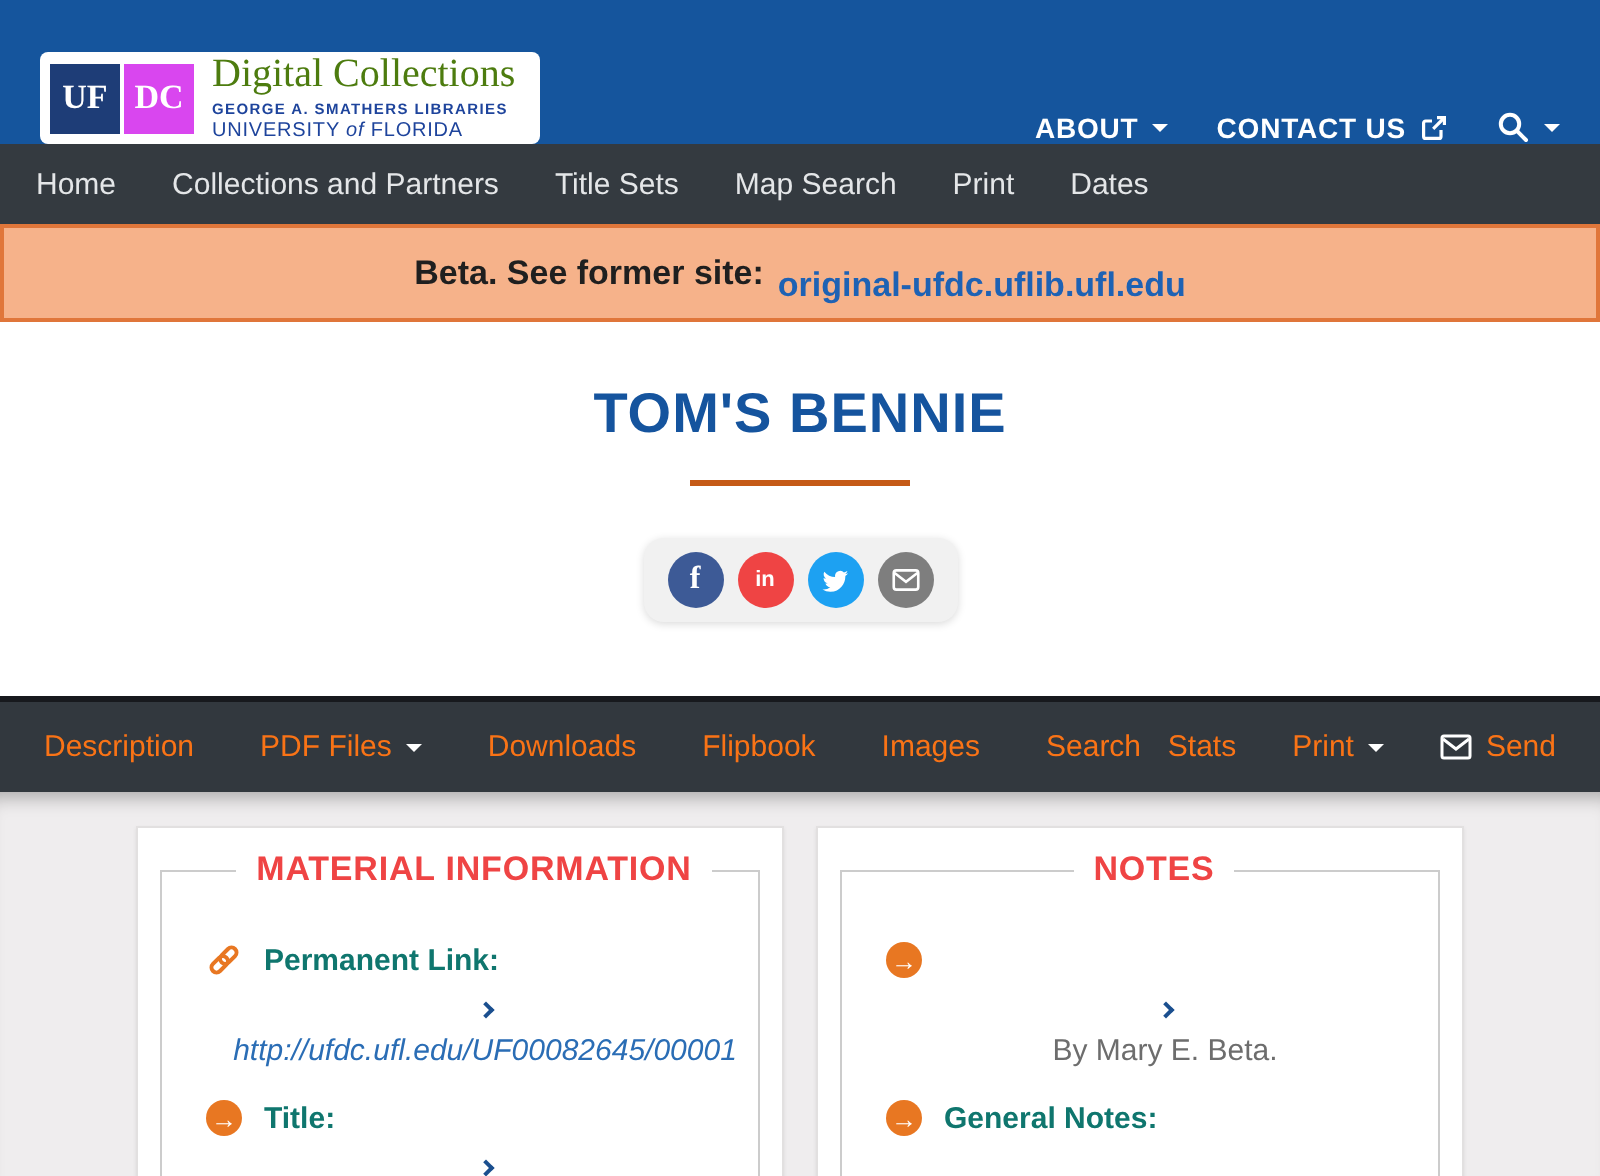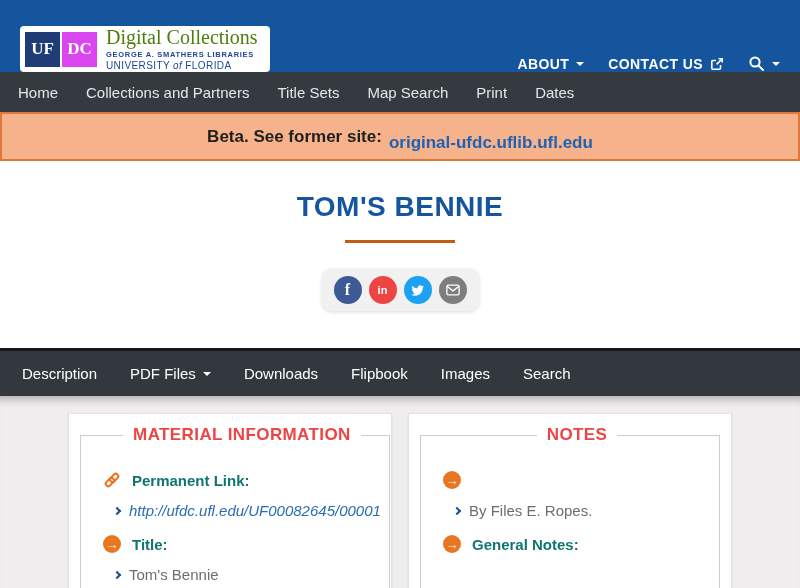--- a/index.html
+++ b/index.html
@@ -39,30 +39,30 @@
   .sbtn.fb { background:#3d5a96; font-family:"Liberation Serif", serif; font-weight:bold; font-size:16px; }
   .sbtn.li { background:#ef4444; font-weight:bold; font-size:11px; }
   .sbtn.tw { background:#1da1f2; }
   .sbtn.em { background:#7e7e7e; }
 
   
   .toolbar { height:48px; background:#32383e; border-top:3px solid #17191d; display:flex; align-items:center; justify-content:space-between; padding:0 22px; }
   .tb-group { display:flex; align-items:center; }
   .tb-left { gap:33px; }
   .tb-right { gap:28px; }
-  .tb-item { color:#ffffff; font-size:15px; text-decoration:none; cursor:pointer; display:flex; align-items:center; gap:7px; }
+  .tb-item { color:#f97316; font-size:15px; text-decoration:none; cursor:pointer; display:flex; align-items:center; gap:7px; }
 
   
   .content { height:192px; background:#efedee; box-shadow:inset 0 10px 9px -7px rgba(0,0,0,.28); display:flex; gap:16px; padding:17px 68px 0; }
   .card { background:#fff; width:324px; height:230px; border:1px solid #e2e0e0; box-shadow:0 1px 2px rgba(0,0,0,.08); padding:11px; }
   .card fieldset { border:1px solid #ccc; height:100%; padding:26px 8px 0 22px; }
   .card legend { font-size:17px; font-weight:bold; color:#ef4444; letter-spacing:.4px; padding:0 10px; margin:0 auto; text-align:center; white-space:nowrap; }
   .meta-row { display:flex; align-items:center; gap:11px; margin-bottom:13px; }
   .meta-label { font-size:15px; font-weight:bold; color:#0f766e; }
-  .meta-value { display:flex; align-items:center; gap:9px; margin:0 0 16px 11px; font-size:15px; color:#6d6d6d; }
+  .meta-value { display:flex; align-items:center; gap:9px; margin:0 0 16px 11px; font-size:15px; color:#6d6d6d;flex-direction:column; }
   .value-link { color:#2a6db5; font-style:italic; text-decoration:none; cursor:pointer; }
   .chev { display:inline-block; width:6px; height:6px; border-top:2px solid #1b4f8f; border-right:2px solid #1b4f8f; transform:rotate(45deg); flex:none; }
   .icon-circle { width:18px; height:18px; border-radius:50%; background:#e87722; color:#fff; display:flex; align-items:center; justify-content:center; font-size:13px; font-weight:bold; line-height:1; flex:none; }
   .icon-chain { width:18px; height:18px; flex:none; display:flex; }
 </style>
 </head>
 <body>
 
 <div class="page">
 
@@ -152,20 +152,36 @@
       <a class="tb-item">
           <span>Flipbook</span>
         </a>
       <a class="tb-item">
           <span>Images</span>
         </a>
       <a class="tb-item">
           <span>Search</span>
         </a>
     </div>
+    <div class="tb-group tb-right">
+      <a class="tb-item">
+          <span>Stats</span>
+        </a>
+      <a class="tb-item">
+          <span>Print</span>
+          <span class="caret"></span>
+        </a>
+      <a class="tb-item">
+        <svg width="16" height="13" viewBox="0 0 16 13">
+            <rect x="1" y="1" width="14" height="11" rx="1" fill="none" stroke="#fff" stroke-width="1.5"></rect>
+            <path d="M1.5 2.5 8 7.5l6.5-5" fill="none" stroke="#fff" stroke-width="1.5"></path>
+          </svg>
+        <span>Send</span>
+      </a>
+    </div>
   </nav>
 
   <section class="content">
 
     <div class="card">
       <fieldset>
         <legend>MATERIAL INFORMATION</legend>
 
         <div class="meta-row">
           <span class="icon-chain">
@@ -196,21 +212,21 @@
 
     <div class="card">
       <fieldset>
         <legend>NOTES</legend>
 
         <div class="meta-row">
           <span class="icon-circle">→</span>
         </div>
         <div class="meta-value">
           <span class="chev"></span>
-          <span>By Files E. Ropes.</span>
+          <span>By Mary E. Beta.</span>
         </div>
 
         <div class="meta-row">
           <span class="icon-circle">→</span>
           <span class="meta-label">General Notes:</span>
         </div>
 
       </fieldset>
     </div>
 

